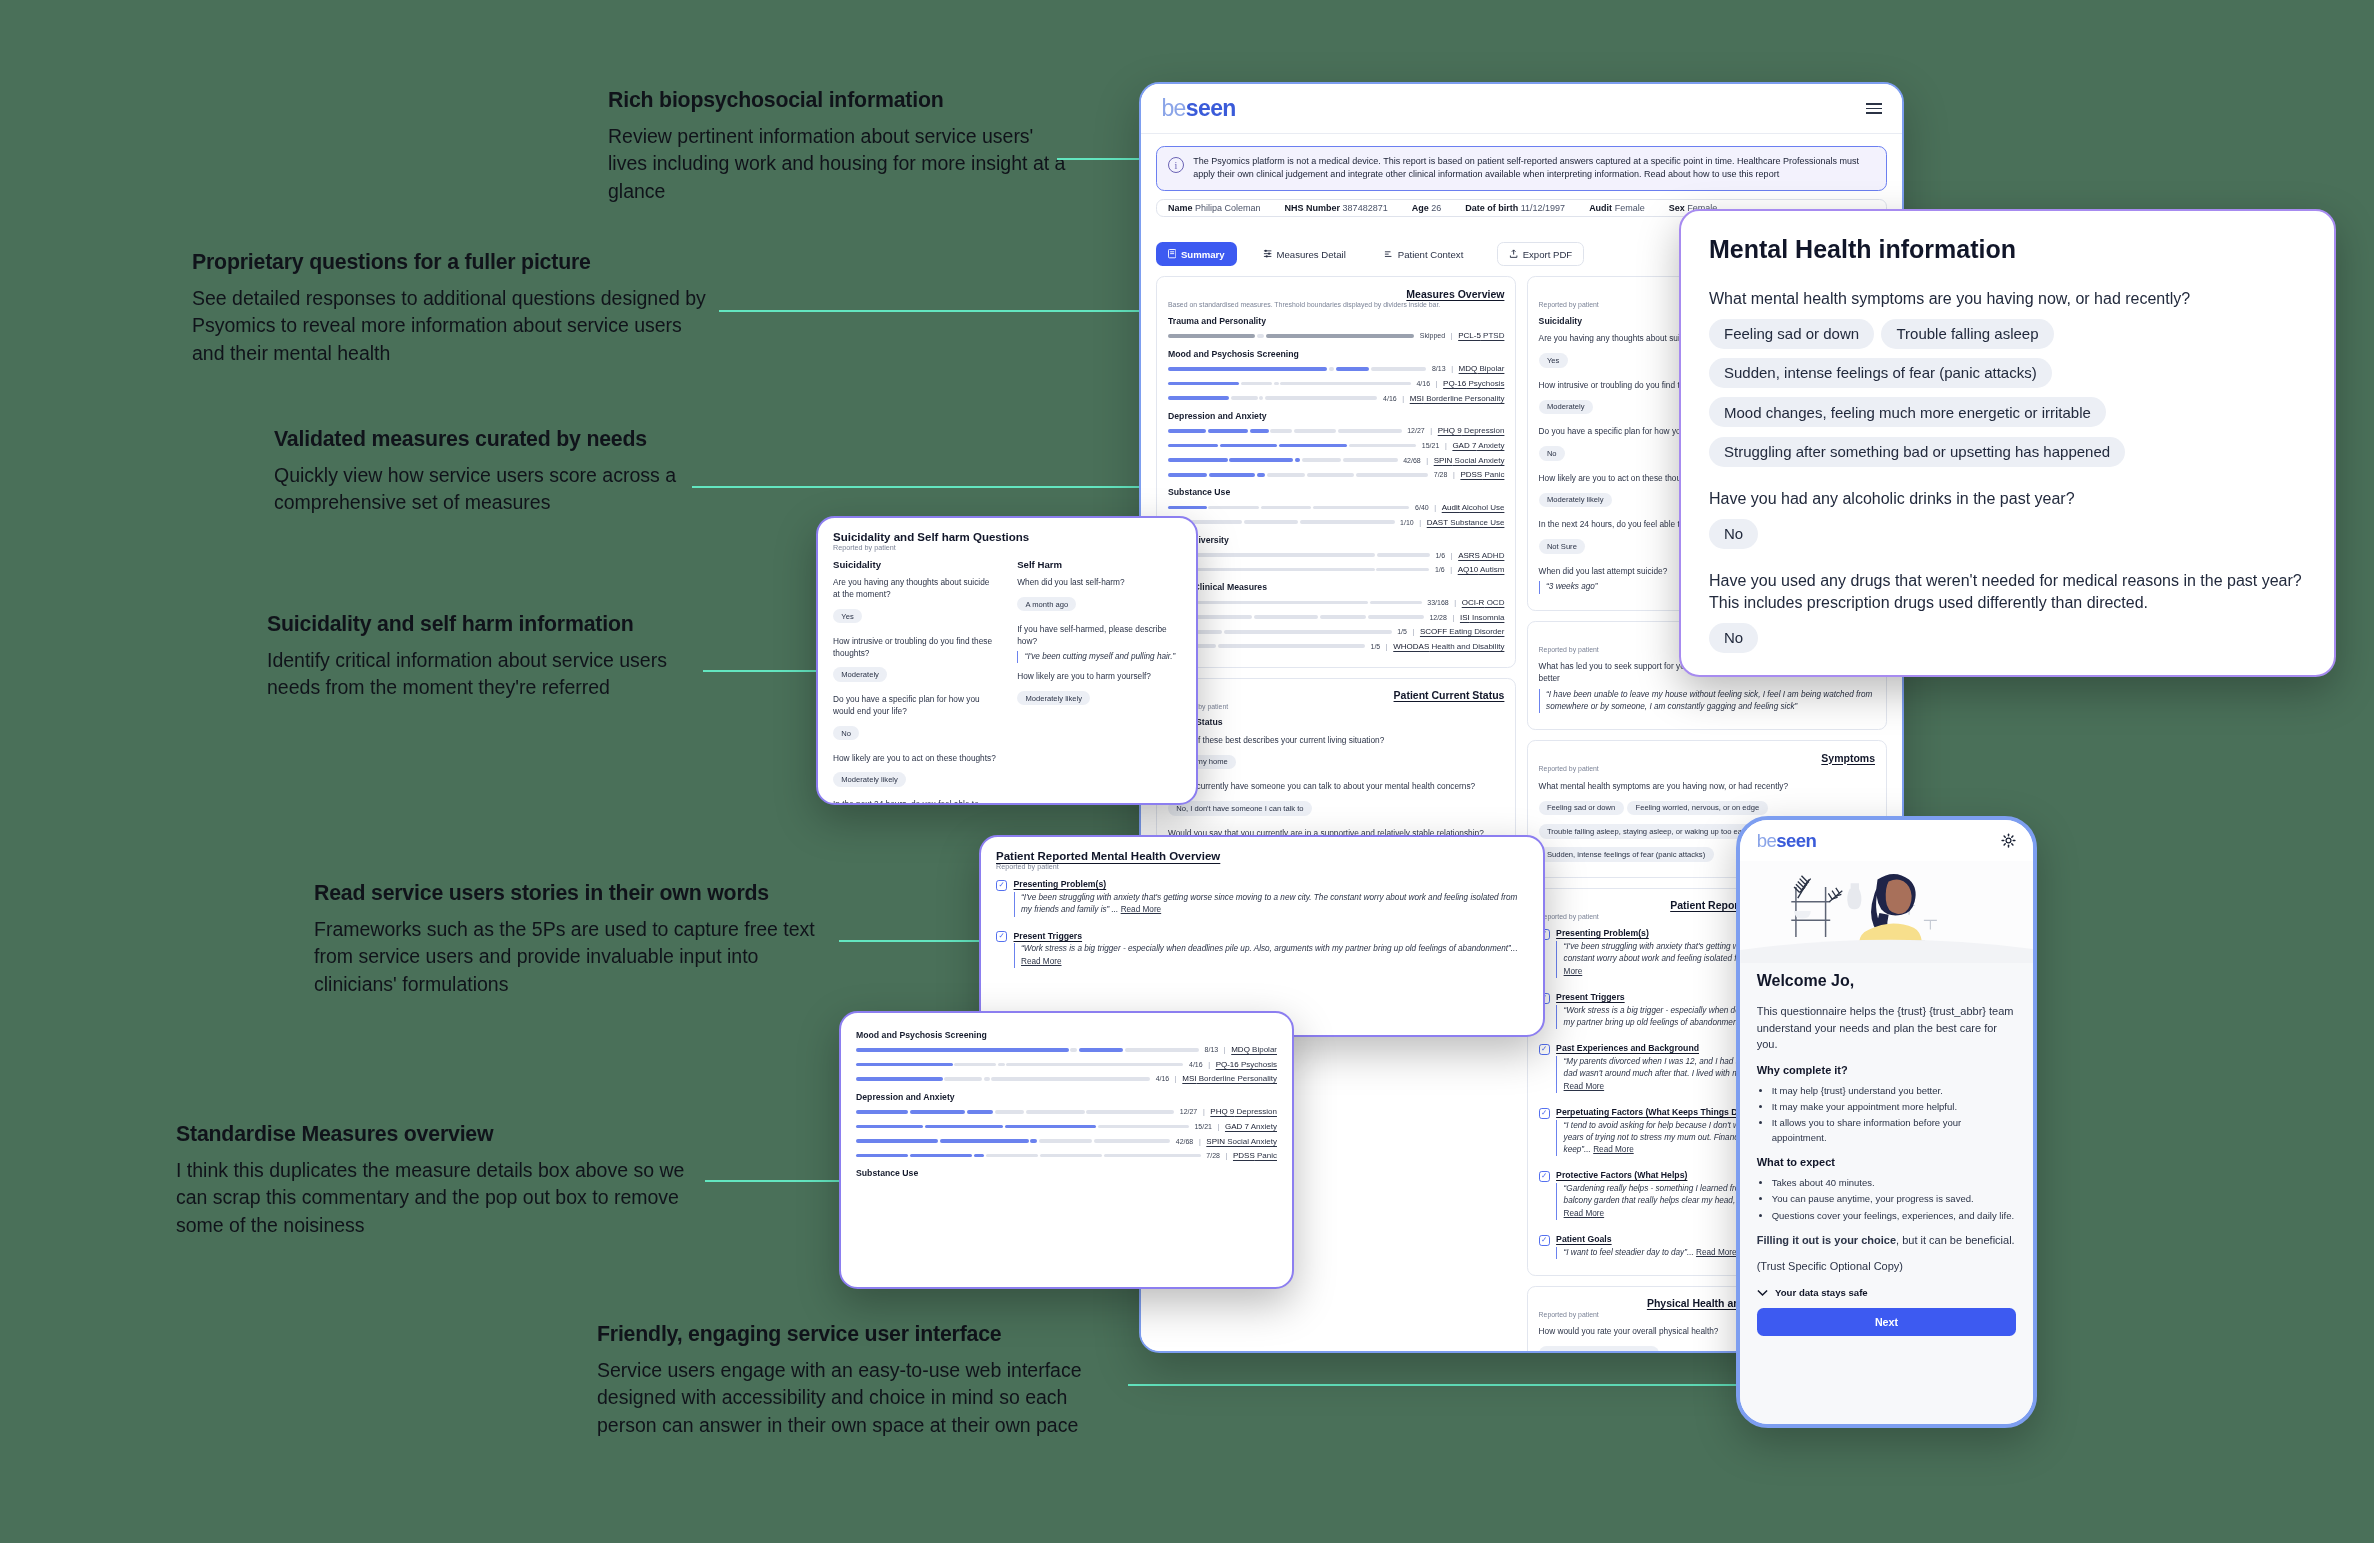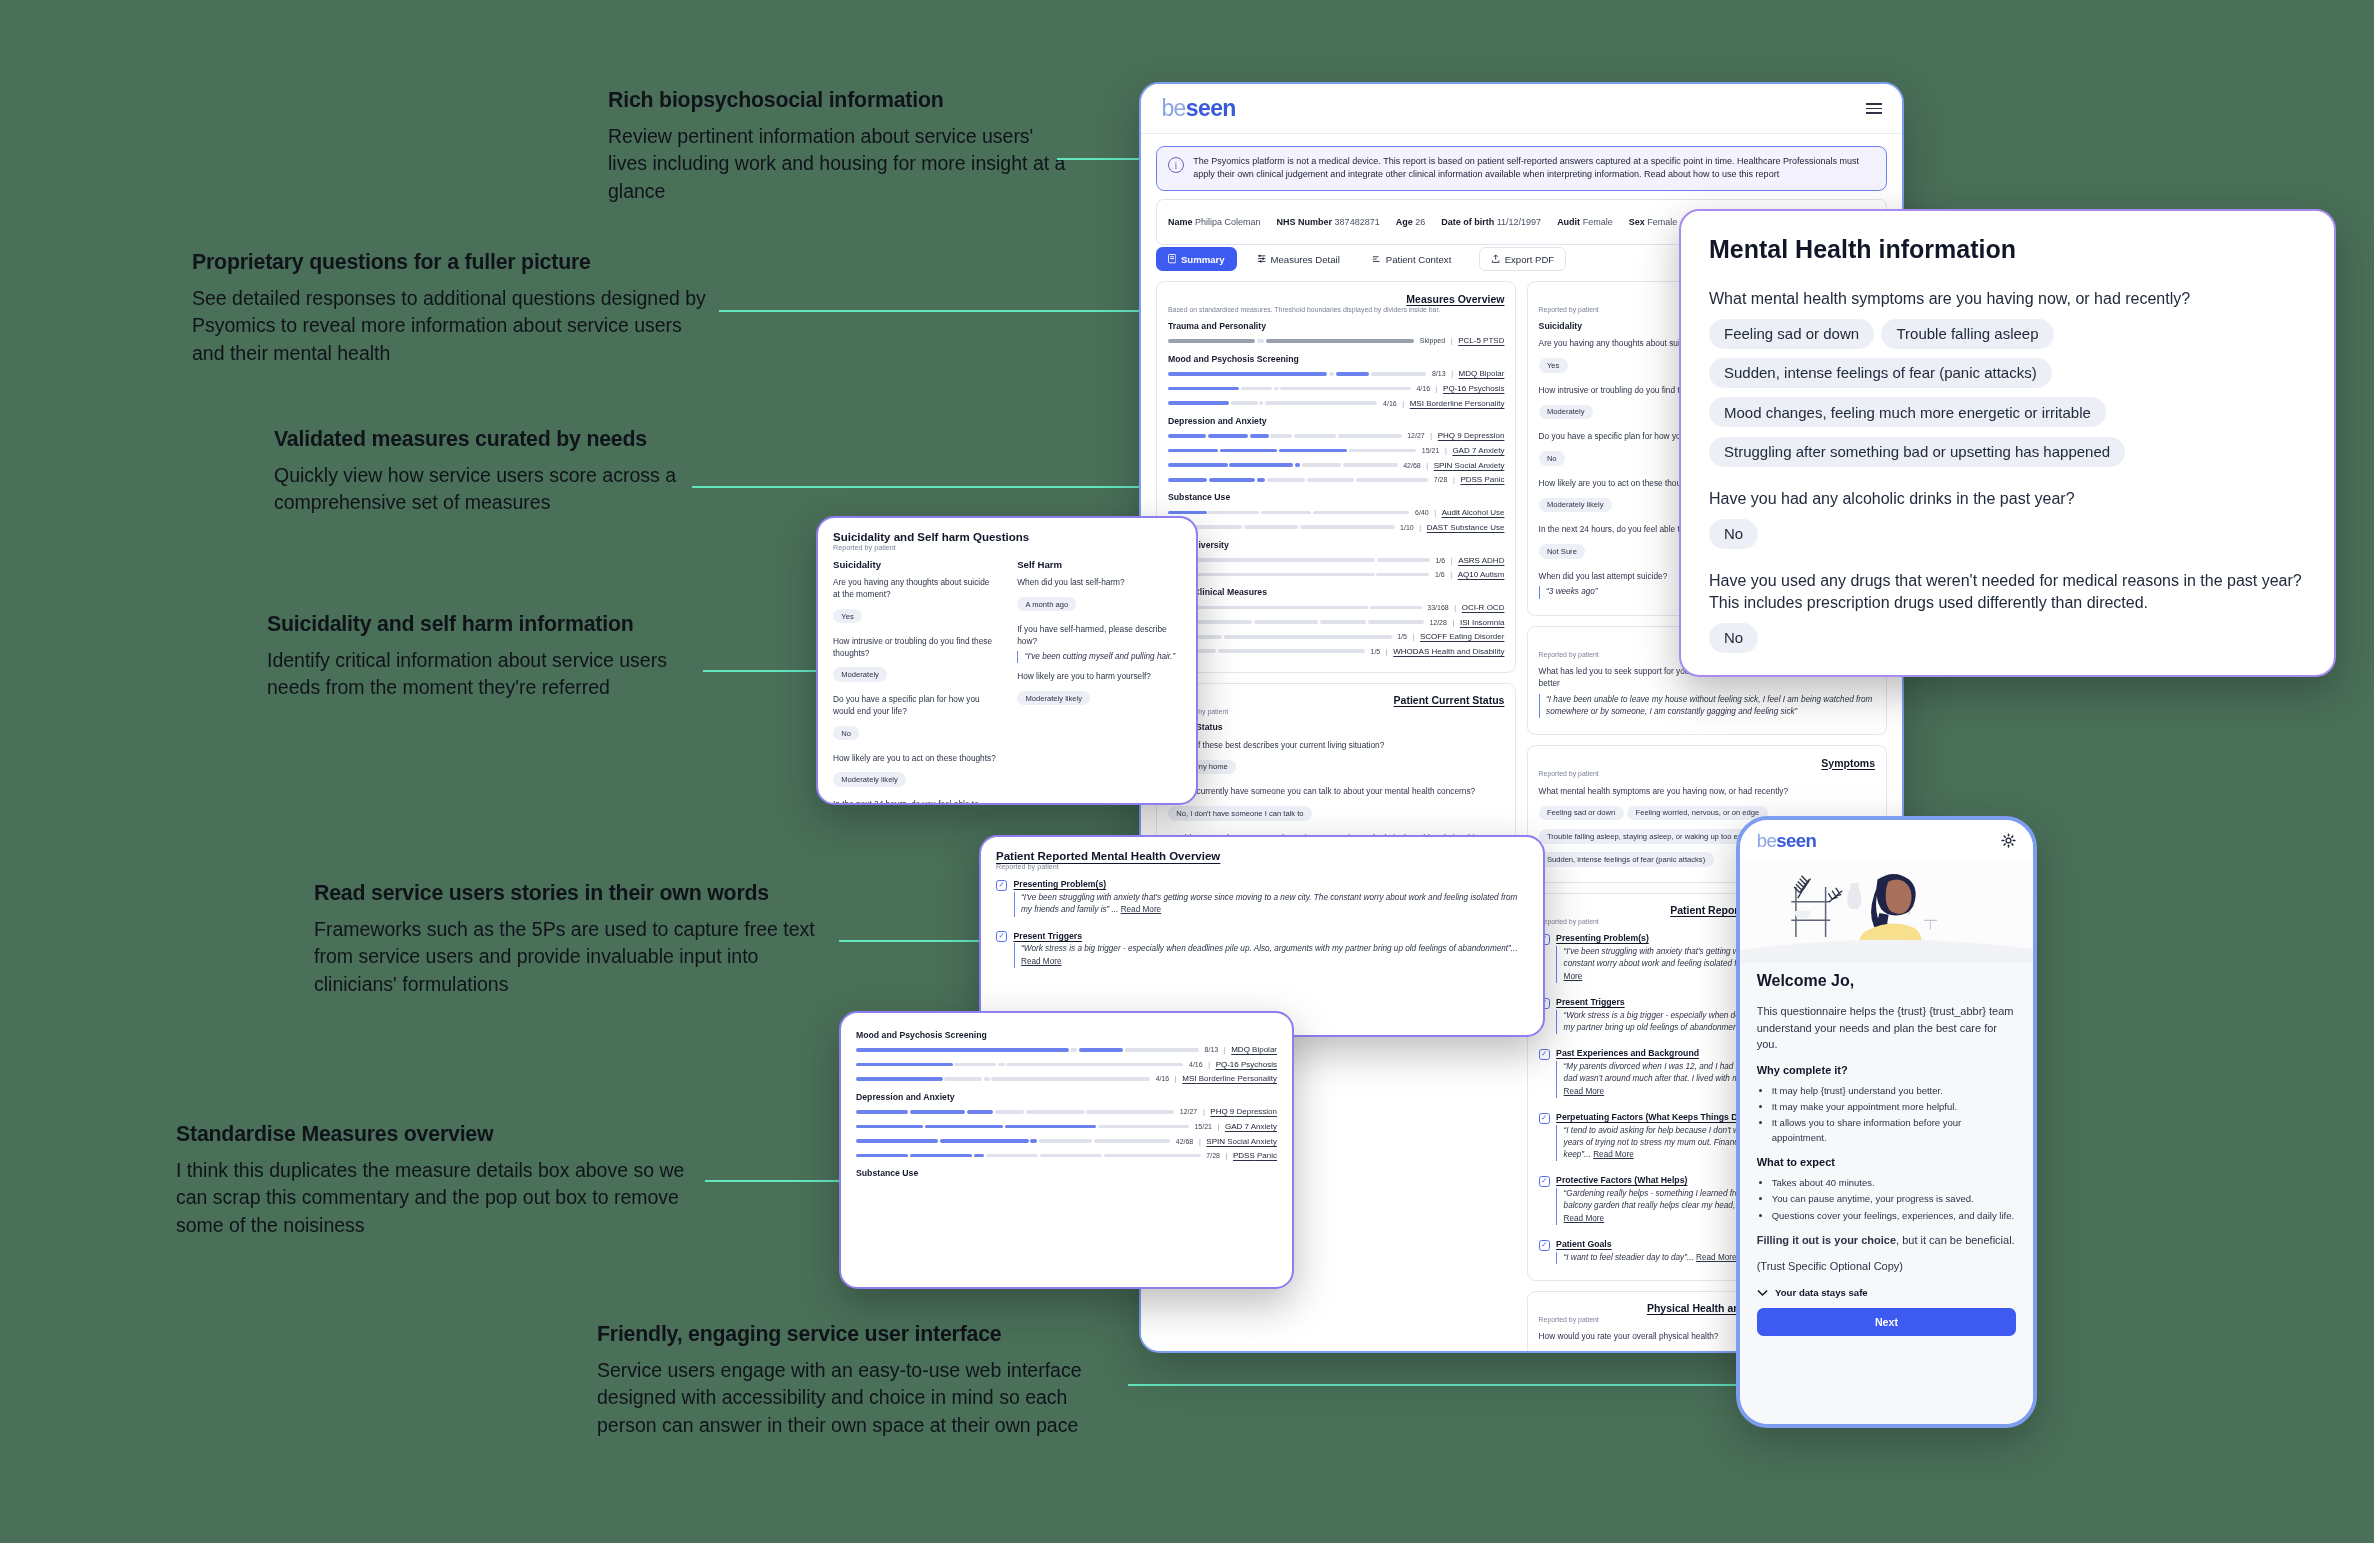--- a/index.html
+++ b/index.html
@@ -54,26 +54,26 @@
   .notice .circ {
     flex: 0 0 auto; width: 16px; height: 16px; border-radius: 50%;
     border: 1.4px solid #6b63b5; color: #6b63b5; font-size: 10.2px;
     display: flex; align-items: center; justify-content: center;
     font-family: "Liberation Serif", serif; margin-top: 1.9px;
   }
   .notice p { font-size: 9px; line-height: 1.45; color: #20263a; }
 
   .patient-strip {
     margin-top: 8.3px; border: 0.9px solid #dfe3ec; border-radius: 7.4px;
-    padding: 17px 11px; display: flex; gap: 16px; flex-wrap: wrap;
+    padding: 3px 11px; display: flex; gap: 24px; flex-wrap: wrap;
     font-size: 9px; color: #4a5268;
   }
   .patient-strip b { color: #121726; font-weight: 700; }
 
-  .tabrow { margin-top: 2px; display: flex; gap: 8px; align-items: center; }
+  .tabrow { margin-top: 25px; display: flex; gap: 14px; align-items: center; }
   .tab {
     display: flex; align-items: center; gap: 4.6px; font-size: 9.6px;
     padding: 5.6px 11px; border-radius: 6.5px; color: #2a3145; cursor: pointer;
     border: 0.9px solid transparent;
   }
   .tab.active { background: #3d5af1; color: #fff; font-weight: 600; }
   .tab.bordered { border: 0.9px solid #dfe3ec; }
   .tab svg { display: block; }
 
   .cols { margin-top: 10.2px; display: flex; gap: 10.2px; align-items: flex-start; }

